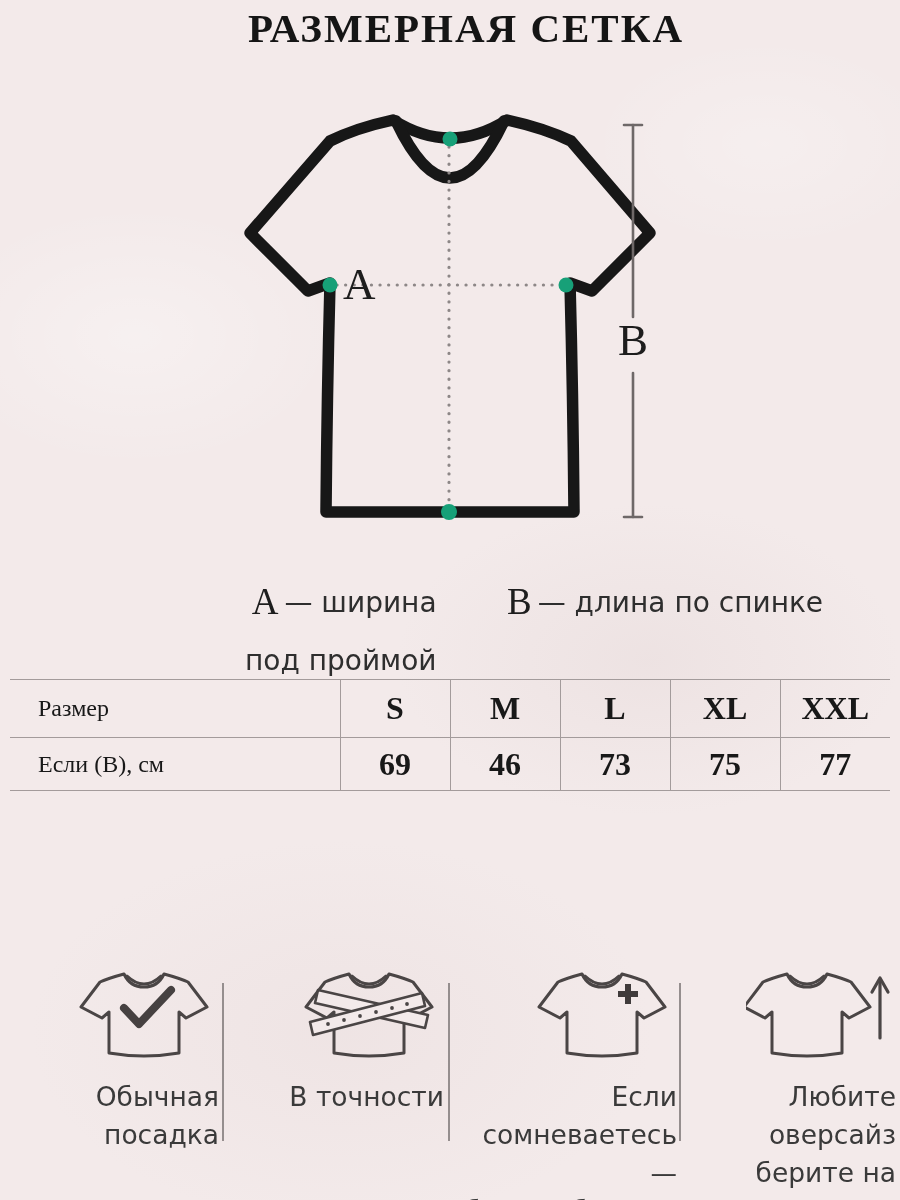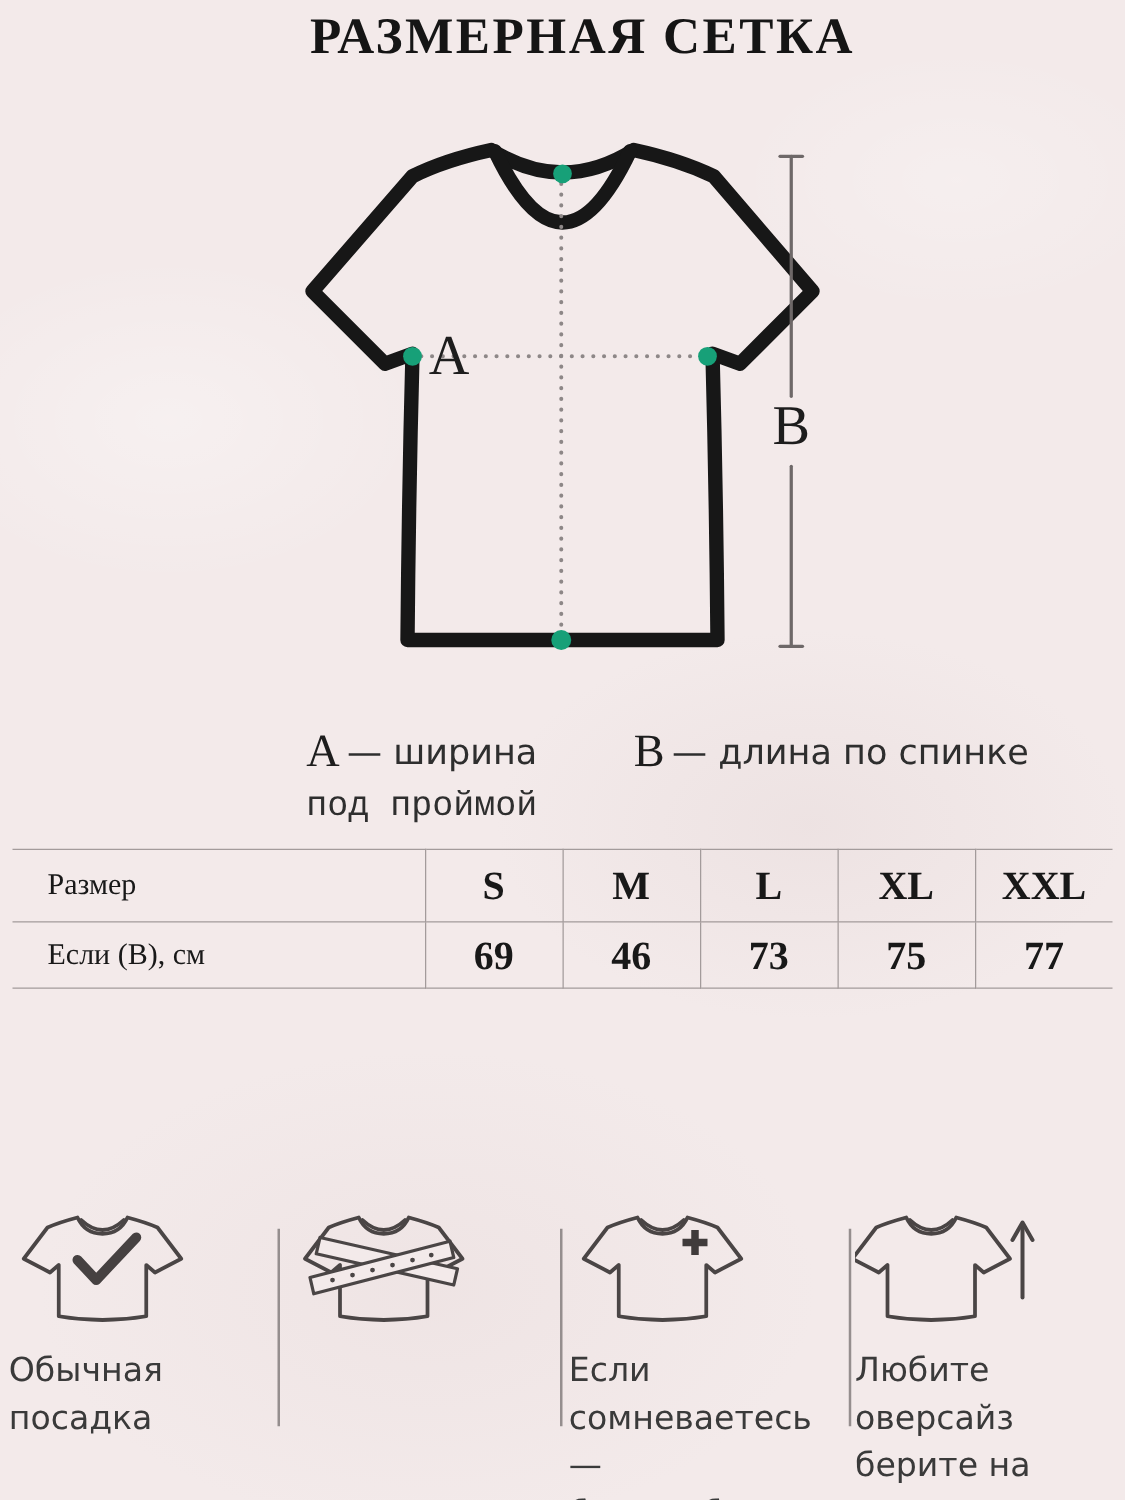--- a/index.html
+++ b/index.html
@@ -45,21 +45,21 @@
 
   .legend { position: absolute; top: 580px; font-size: 28px; color: #2e2e2e; }
   .legend .big-letter {
     font-family: "Liberation Serif", serif;
     font-size: 37px;
     color: #1d1d1d;
     margin-right: 6px;
     vertical-align: -2px;
   }
   .legend-a { left: 190px; text-align: right; }
-  .legend-a .line2 { margin-top: 7px; padding-left: 55px; font-family: Liberation Mono, monospace; }
+  .legend-a .line2 { margin-top: 21px; padding-left: 55px; }
   .legend-b { left: 507px; }
 
   table.size-table {
     position: absolute;
     left: 10px; top: 679px;
     width: 880px;
     border-collapse: collapse;
     font-family: "Liberation Serif", serif;
     color: #181818;
   }
@@ -75,21 +75,21 @@
   .size-table tr.r-head   { height: 58px; }
   .size-table tr.r-length { height: 53px; }
   .size-table tr.r-width  { height: 55px; }
   .size-table tr.r-tol    { height: 57px; }
   .size-table th { font-weight: 700; font-size: 32px; }
   .size-table th:first-child, .size-table td.row-label { font-weight: 400; font-size: 24px; }
   .size-table td.val { font-weight: 700; font-size: 32px; }
   .size-table tr.r-tol td.val { font-size: 28px; }
 
   .fit-guide { position: absolute; left: 0; top: 960px; width: 900px; height: 240px; }
-  .fit-section { position: absolute; top: 0; text-align: left; }
+  .fit-section { position: absolute; top: 0; text-align: right; }
   .fit-section .icon-wrap { height: 112px; }
   .fit-text {
     margin-top: 6px;
     font-size: 26.5px;
     line-height: 38px;
     color: #3a3a3a;
   }
   .vdiv {
     position: absolute;
     top: 23px;
@@ -212,20 +212,21 @@
                 <circle cx="50" cy="60" r="1.9"></circle>
               <circle cx="66" cy="56" r="1.9"></circle>
                 <circle cx="82" cy="52" r="1.9"></circle>
               <circle cx="98" cy="48" r="1.9"></circle>
                 <circle cx="113" cy="44" r="1.9"></circle>
             </g>
           </g>
         </svg>
       </div>
       <div class="fit-text">
+        <div>В точности</div>
       </div>
     </div>
 
     <div class="fit-section sec-3">
       <div class="icon-wrap">
         <svg width="150" height="110" viewBox="0 0 150 110">
           <g fill="none" stroke="#4a4545" stroke-width="3" stroke-linejoin="round" stroke-linecap="round">
             <path d="M55,14 Q40,18 31,22 L12,47 L33,58 L40,52 L40,93 Q75,99 110,93 L110,52 L117,58 L138,47 L119,22 Q110,18 95,14 Q89,27 75,27 Q61,27 55,14 Z"></path>
             <path d="M58,16 Q75,32 92,16"></path>
           </g>

